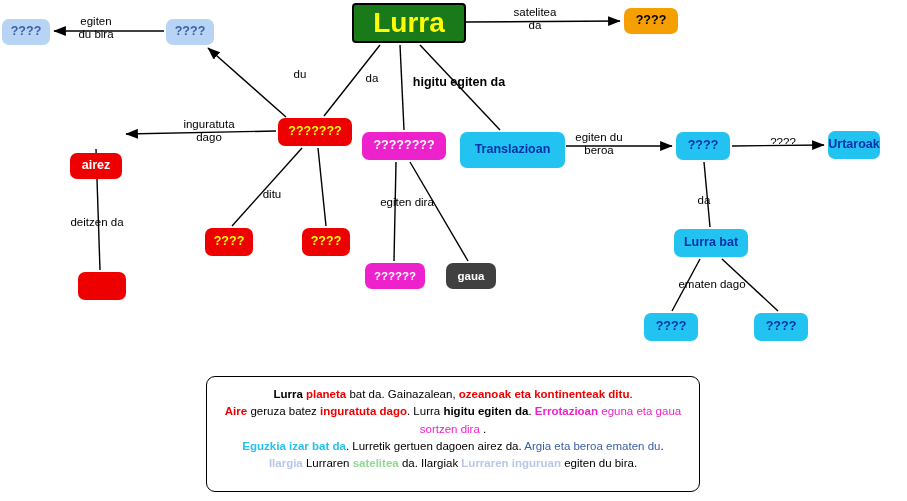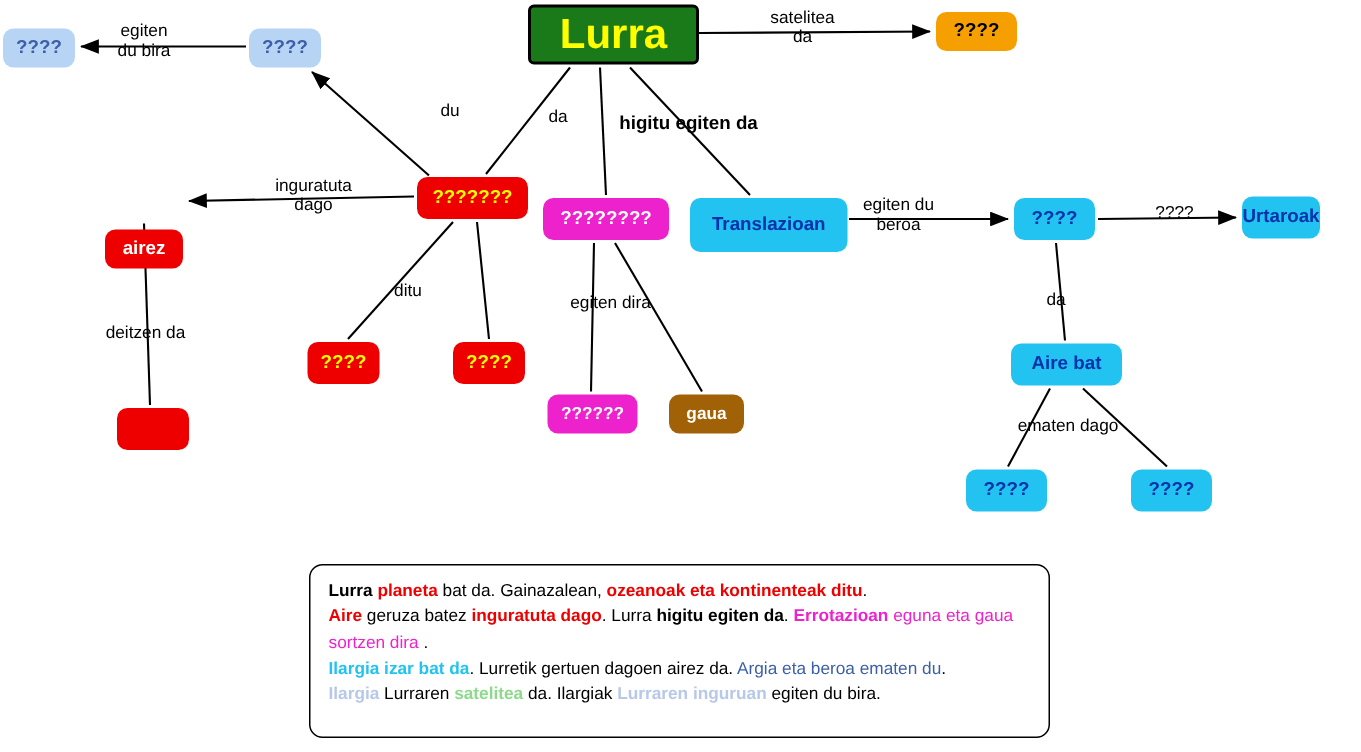--- a/index.html
+++ b/index.html
@@ -51,20 +51,21 @@
   .edge-label.bold {
     font-weight: bold;
     font-size: 12.5px;
   }
   #summary {
     position: absolute;
     box-sizing: border-box;
     border: 1px solid #000000;
     border-radius: 9px;
     background: #ffffff;
+    text-align: center;
     font-size: 11.5px;
     line-height: 1.5;
     padding: 9px 12px;
   }
   #summary .line {
     display: block;
   }
 </style>
 </head>
 <body>
@@ -105,22 +106,22 @@
       <div class="node" style="left: 2px; top: 19px; width: 48px; height: 26px; background: rgb(184, 212, 245); color: rgb(59, 95, 168); font-size: 12.5px;">????</div>
       <div class="node" style="left: 70px; top: 121px; width: 52px; height: 26px; background: rgb(238, 0, 0); color: rgb(255, 255, 255); font-size: 12.5px; margin-top: 32px;">airez</div>
       <div class="node" style="left: 278px; top: 118px; width: 74px; height: 28px; background: rgb(238, 0, 0); color: rgb(255, 255, 0); font-size: 12.5px;">???????</div>
       <div class="node" style="left: 362px; top: 132px; width: 84px; height: 28px; background: rgb(238, 34, 204); color: rgb(255, 255, 255); font-size: 12.5px;">????????</div>
       <div class="node" style="left: 460px; top: 132px; width: 105px; height: 36px; background: rgb(34, 195, 240); color: rgb(0, 51, 170); font-size: 12.5px;">Translazioan</div>
       <div class="node" style="left: 676px; top: 132px; width: 54px; height: 28px; background: rgb(34, 195, 240); color: rgb(0, 51, 170); font-size: 12.5px;">????</div>
       <div class="node" style="left: 828px; top: 131px; width: 52px; height: 28px; background: rgb(34, 195, 240); color: rgb(0, 51, 170); font-size: 12.5px;">Urtaroak</div>
       <div class="node" style="left: 205px; top: 228px; width: 48px; height: 28px; background: rgb(238, 0, 0); color: rgb(255, 255, 0); font-size: 12.5px;">????</div>
       <div class="node" style="left: 302px; top: 228px; width: 48px; height: 28px; background: rgb(238, 0, 0); color: rgb(255, 255, 0); font-size: 12.5px;">????</div>
       <div class="node" style="left: 365px; top: 263px; width: 60px; height: 26px; background: rgb(238, 34, 204); color: rgb(255, 255, 255); font-size: 11.5px;">??????</div>
-      <div class="node" style="left: 446px; top: 263px; width: 50px; height: 26px; background: #a16207; color: rgb(255, 255, 255); font-size: 11.5px;">gaua</div>
-      <div class="node" style="left: 674px; top: 229px; width: 74px; height: 28px; background: rgb(34, 195, 240); color: rgb(0, 51, 170); font-size: 12.5px;">Aire bat</div>
+      <div class="node" style="left: 446px; top: 263px; width: 50px; height: 26px; background: #404040; color: rgb(255, 255, 255); font-size: 11.5px;">gaua</div>
+      <div class="node" style="left: 674px; top: 229px; width: 74px; height: 28px; background: rgb(34, 195, 240); color: rgb(0, 51, 170); font-size: 12.5px;">Lurra bat</div>
       <div class="node" style="left: 644px; top: 313px; width: 54px; height: 28px; background: rgb(34, 195, 240); color: rgb(0, 51, 170); font-size: 12.5px;">????</div>
       <div class="node" style="left: 754px; top: 313px; width: 54px; height: 28px; background: rgb(34, 195, 240); color: rgb(0, 51, 170); font-size: 12.5px;">????</div>
       <div class="node" style="left: 78px; top: 272px; width: 48px; height: 28px; background: rgb(238, 0, 0); color: rgb(255, 255, 255); font-size: 12.5px;"></div>
     </div>
   <div id="edge-labels">
       <div class="edge-label" style="left: 500px; top: 6px; width: 70px;">satelitea
 da</div>
       <div class="edge-label" style="left: 62px; top: 15px; width: 68px;">egiten
 du bira</div>
       <div class="edge-label" style="left: 238px; top: 68px; width: 28px; margin-left: 48px;">du</div>
@@ -134,17 +135,17 @@
       <div class="edge-label" style="left: 254px; top: 188px; width: 36px;">ditu</div>
       <div class="edge-label" style="left: 366px; top: 196px; width: 82px;">egiten dira</div>
       <div class="edge-label" style="left: 58px; top: 202px; width: 78px; margin-top: 14px;">deitzen da</div>
       <div class="edge-label" style="left: 690px; top: 194px; width: 28px;">da</div>
       <div class="edge-label" style="left: 668px; top: 278px; width: 88px;">ematen dago</div>
     </div>
 
   <div id="summary" style="left: 206px; top: 376px; width: 494px; height: 116px;">
       <span class="line"><span style="color: rgb(0, 0, 0); font-weight: bold;">Lurra </span><span style="color: rgb(238, 0, 0); font-weight: bold;">planeta </span><span style="color: rgb(0, 0, 0);">bat da. Gainazalean, </span><span style="color: rgb(238, 0, 0); font-weight: bold;">ozeanoak eta kontinenteak ditu</span><span style="color: rgb(0, 0, 0);">.</span></span>
       <span class="line"><span style="color: rgb(238, 0, 0); font-weight: bold;">Aire </span><span style="color: rgb(0, 0, 0);">geruza batez </span><span style="color: rgb(238, 0, 0); font-weight: bold;">inguratuta dago</span><span style="color: rgb(0, 0, 0);">. Lurra </span><span style="color: rgb(0, 0, 0); font-weight: bold;">higitu egiten da</span><span style="color: rgb(0, 0, 0);">. </span><span style="color: rgb(238, 34, 204); font-weight: bold;">Errotazioan </span><span style="color: rgb(238, 34, 204);">eguna eta gaua sortzen dira </span><span style="color: rgb(0, 0, 0);">.</span></span>
-      <span class="line"><span style="color: rgb(34, 195, 240); font-weight: bold;">Ilargia izar bat da</span><span style="color: rgb(0, 0, 0);">. Lurretik gertuen dagoen airez da. </span><span style="color: rgb(59, 95, 168);">Argia eta beroa ematen du</span><span style="color: rgb(0, 0, 0);">.</span></span>
+      <span class="line"><span style="color: rgb(34, 195, 240); font-weight: bold;">Eguzkia izar bat da</span><span style="color: rgb(0, 0, 0);">. Lurretik gertuen dagoen airez da. </span><span style="color: rgb(59, 95, 168);">Argia eta beroa ematen du</span><span style="color: rgb(0, 0, 0);">.</span></span>
       <span class="line"><span style="color: rgb(184, 200, 232); font-weight: bold;">Ilargia </span><span style="color: rgb(0, 0, 0);">Lurraren </span><span style="color: rgb(143, 217, 143); font-weight: bold;">satelitea </span><span style="color: rgb(0, 0, 0);">da. Ilargiak </span><span style="color: rgb(184, 200, 232); font-weight: bold;">Lurraren inguruan </span><span style="color: rgb(0, 0, 0);">egiten du bira.</span></span>
     </div>
 
 </div>
 
 </body></html>

